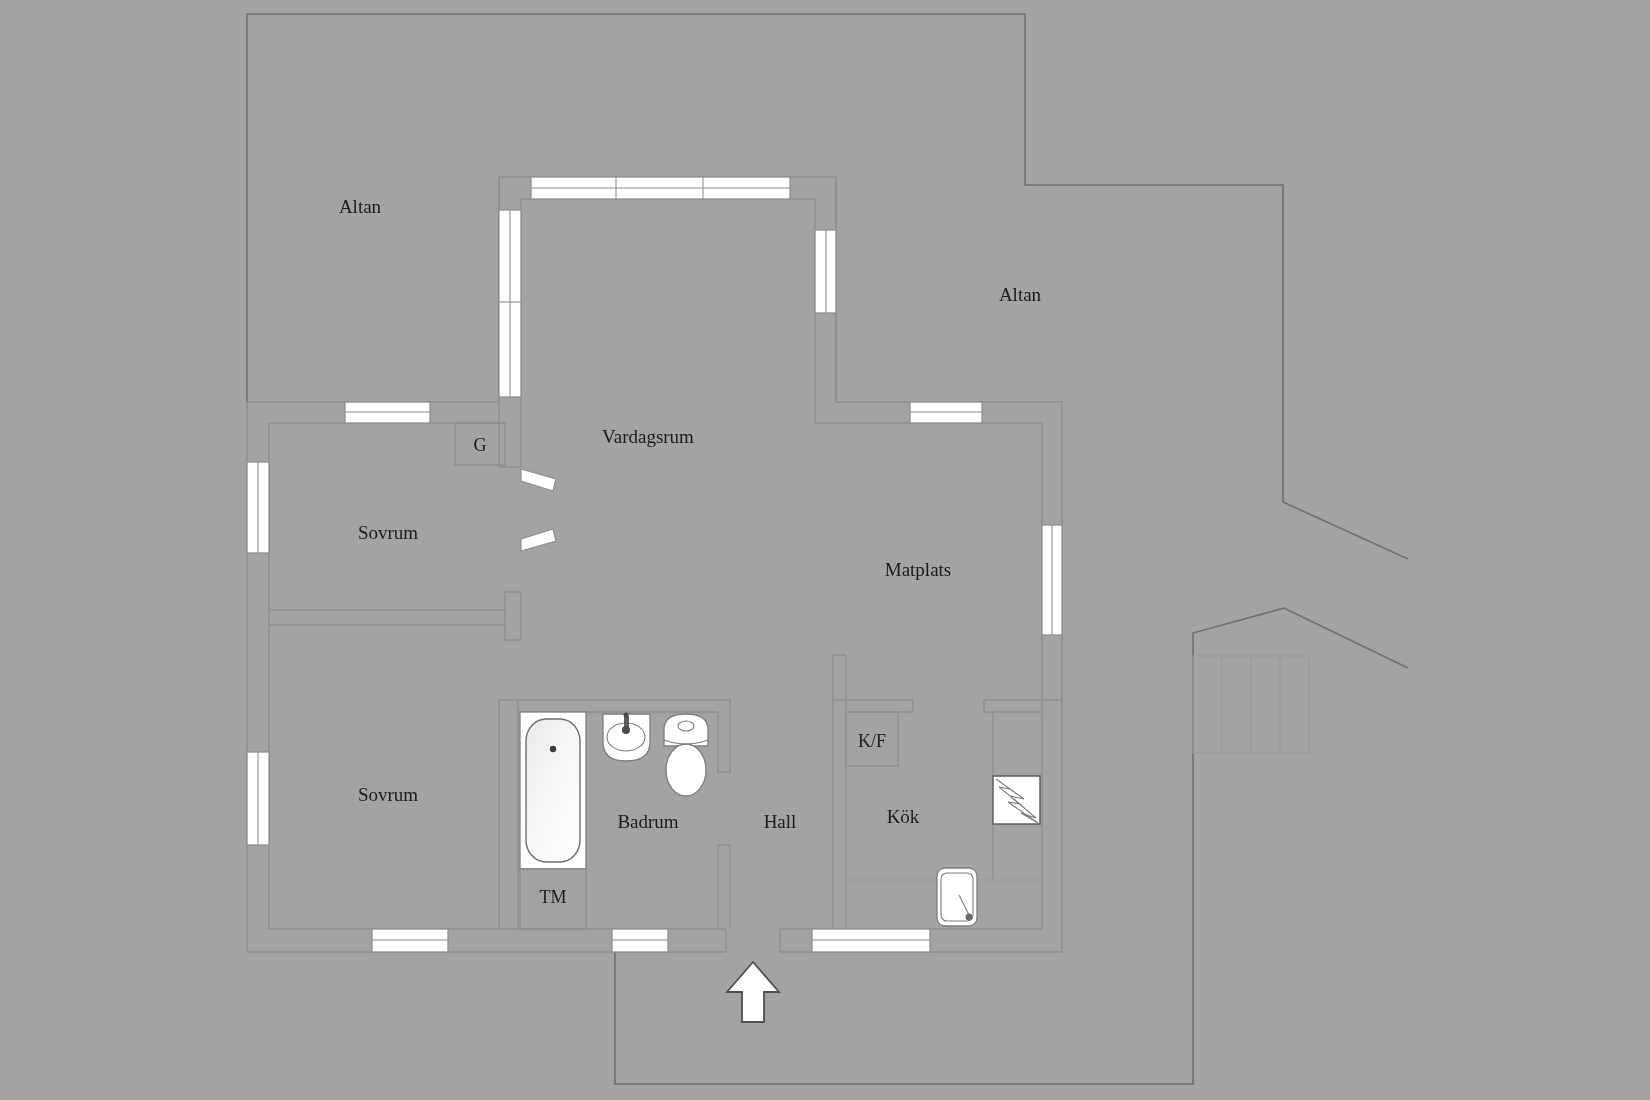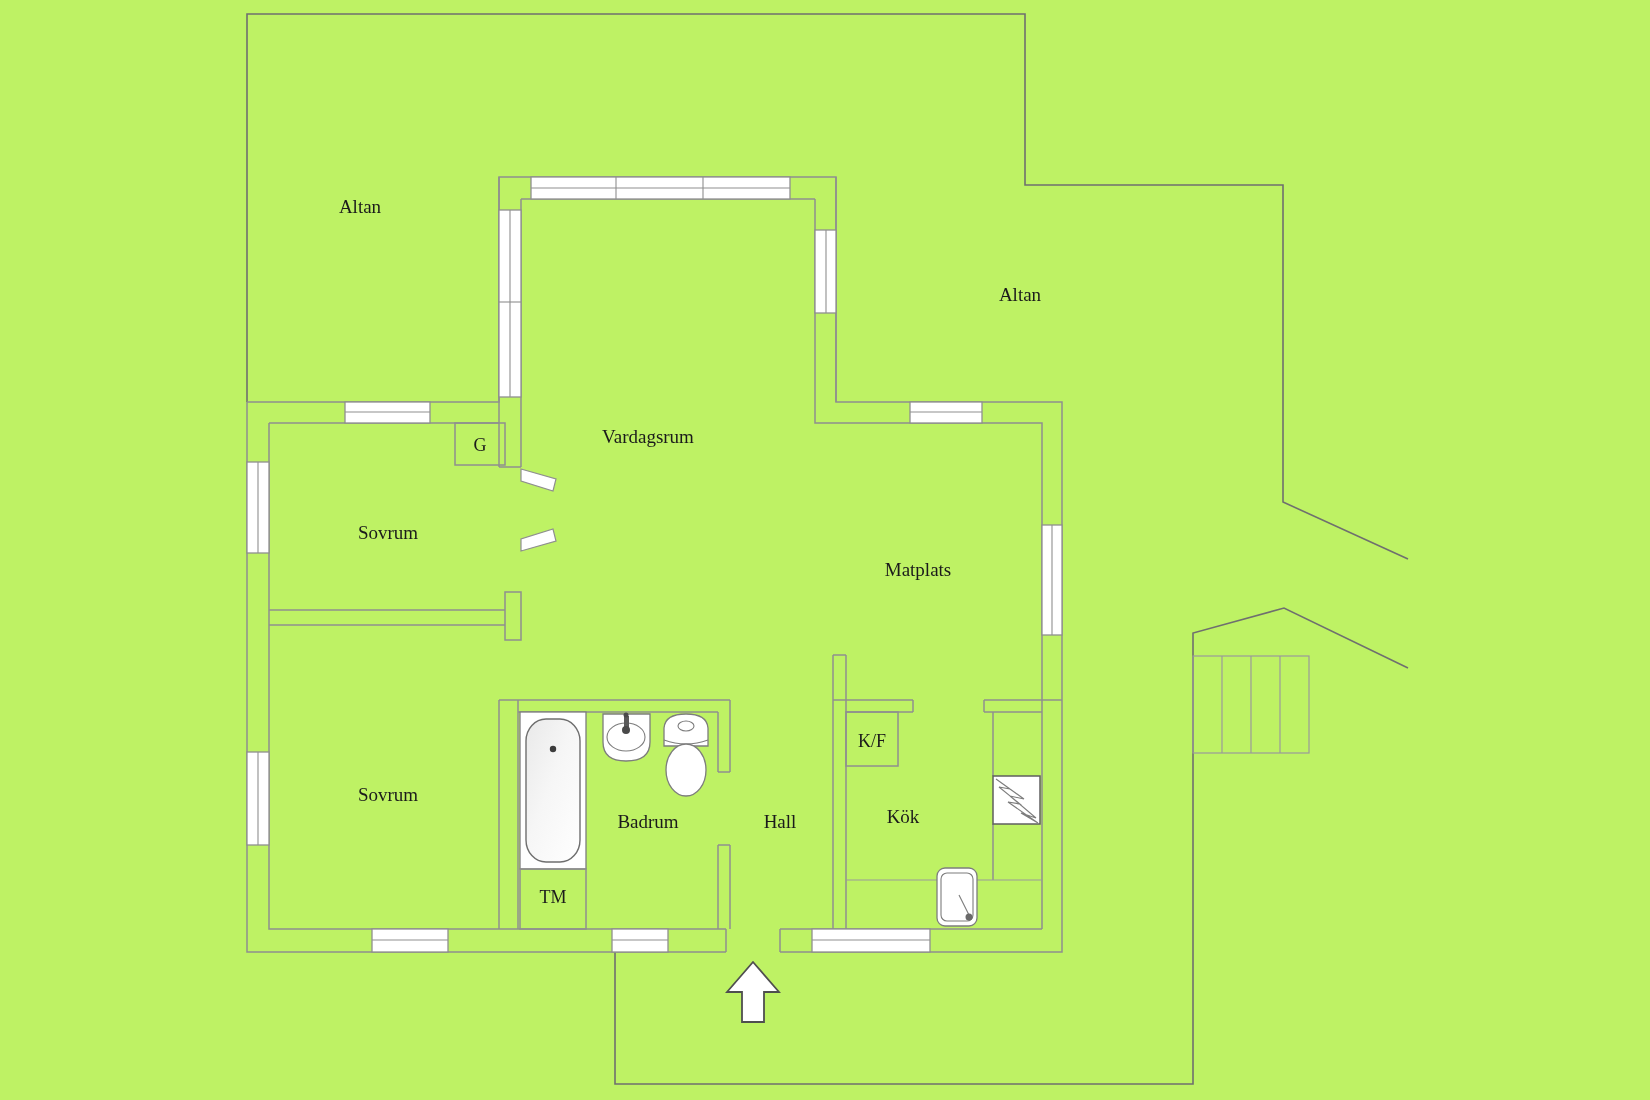--- a/index.html
+++ b/index.html
@@ -1,16 +1,16 @@
 <!DOCTYPE html>
 <html><head>
 <meta charset="utf-8">
 <style>
   html,body{margin:0;padding:0;background:#ffffff;}
-  .canvas{position:relative;width:1650px;height:1100px;background:#bef264;overflow:hidden;
+  .canvas{position:relative;width:1650px;height:1100px;background:#a3a3a3;overflow:hidden;
           font-family:"Liberation Serif", serif;}
   svg{position:absolute;left:0;top:0;}
   
   .w    {stroke:#8f8f8f;stroke-width:1.5;fill:none;}
   .wthin{stroke:#9a9a9a;stroke-width:1.2;fill:none;}
   .b    {stroke:#6f6f6f;stroke-width:1.6;fill:none;}
   .win  {stroke:#8f8f8f;stroke-width:1.3;fill:#ffffff;}
   .winl {stroke:#8f8f8f;stroke-width:1.1;fill:none;}
   .fx   {stroke:#7d7d7d;stroke-width:1.3;fill:#ffffff;}
   .fxl  {stroke:#7d7d7d;stroke-width:1.1;fill:none;}

